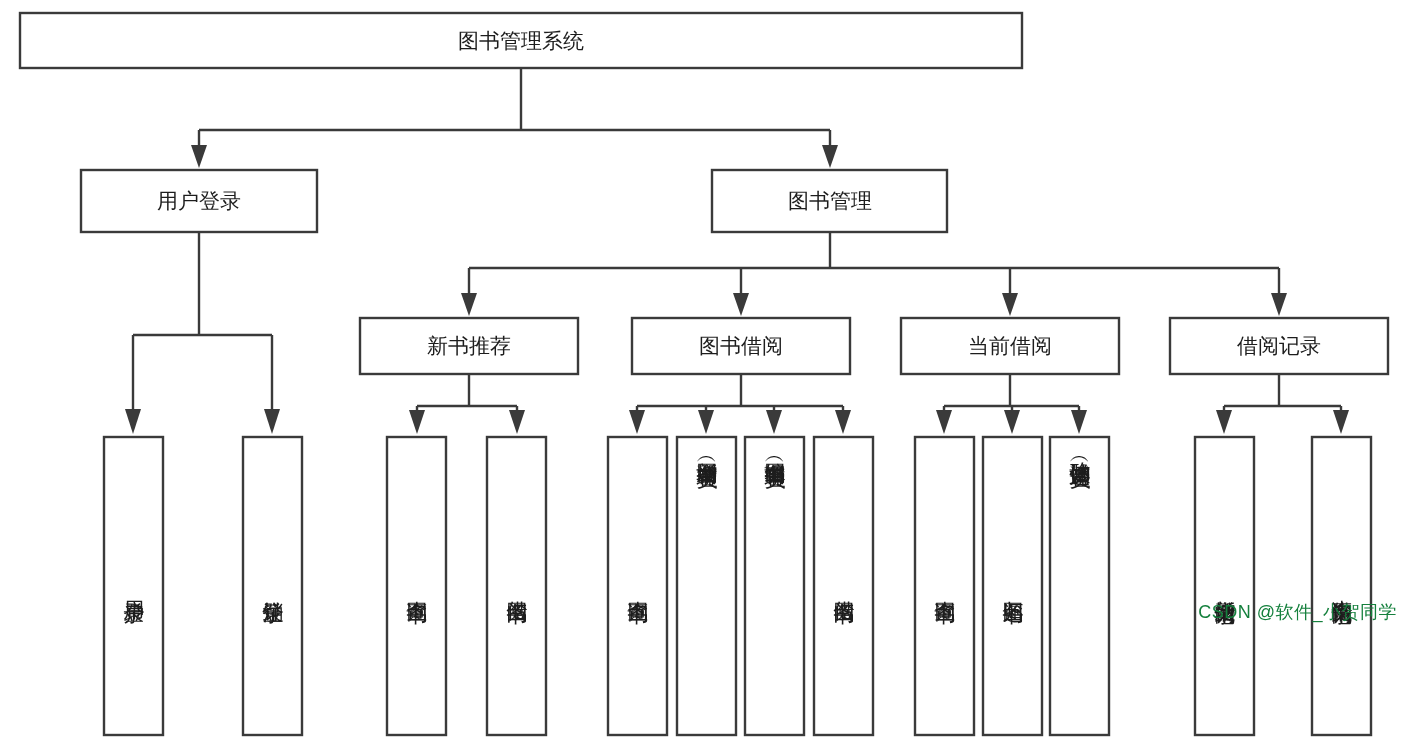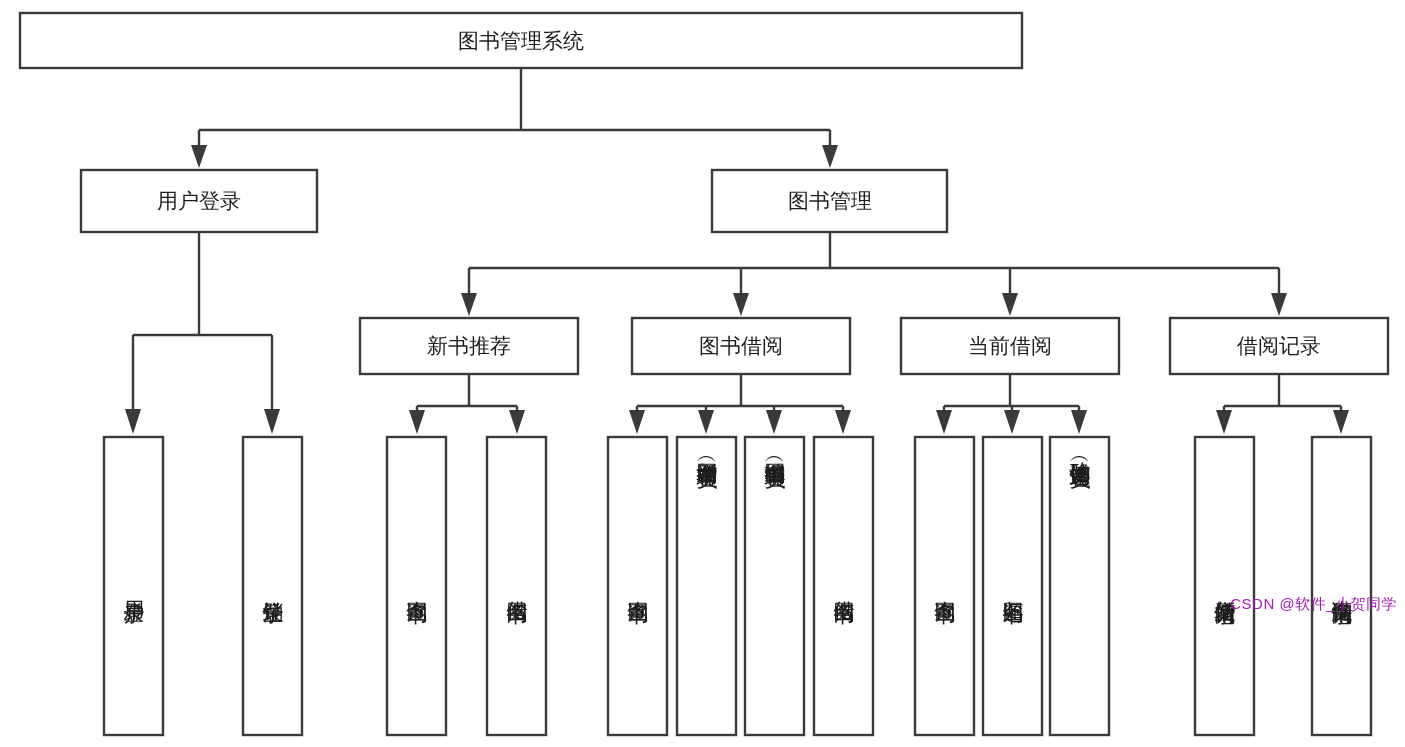--- a/index.html
+++ b/index.html
@@ -64,24 +64,24 @@
     font-size: 21px;
     line-height: 1.18;
     color: #1d1d1d;
     letter-spacing: 1px;
     white-space: nowrap;
     text-align: center;
   }
   #watermark {
     position: absolute;
     right: 8px;
-    bottom: 16px;
-    font-family: "Liberation Sans", "DejaVu Sans", sans-serif;
-    font-size: 15px;
-    color: #a21caf;
+    bottom: 6px;
+    font-family: "Liberation Sans", "DejaVu Sans", sans-serif;
+    font-size: 18px;
+    color: #15803d;
     letter-spacing: 0.5px;
     user-select: none;
     white-space: nowrap;
   }
 </style>
 </head>
 <body>
 
 <div id="diagram-root">
 

